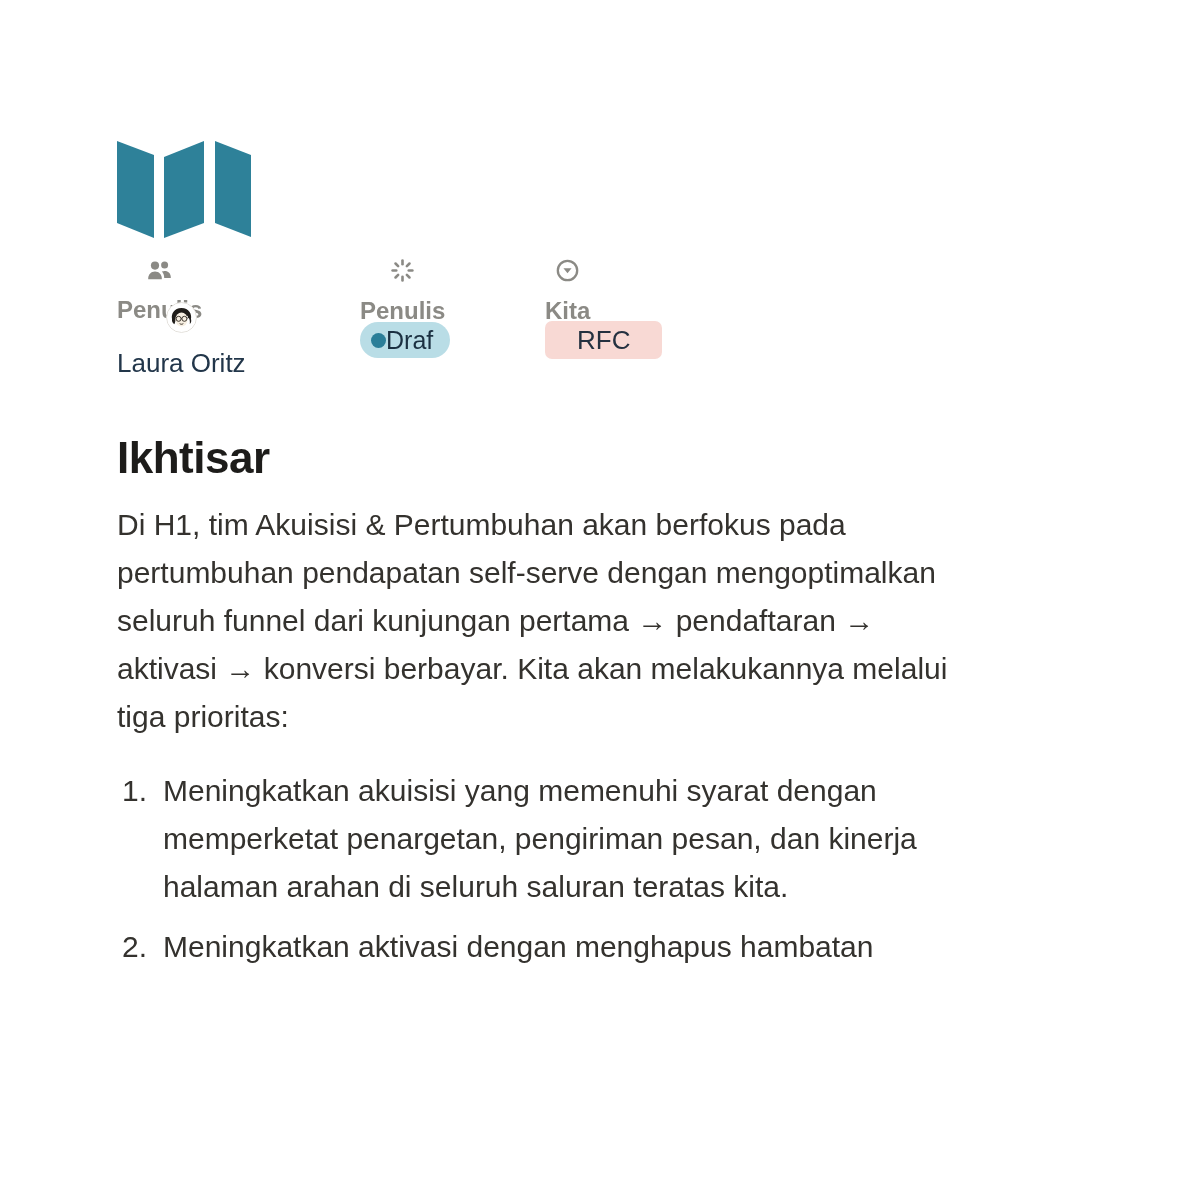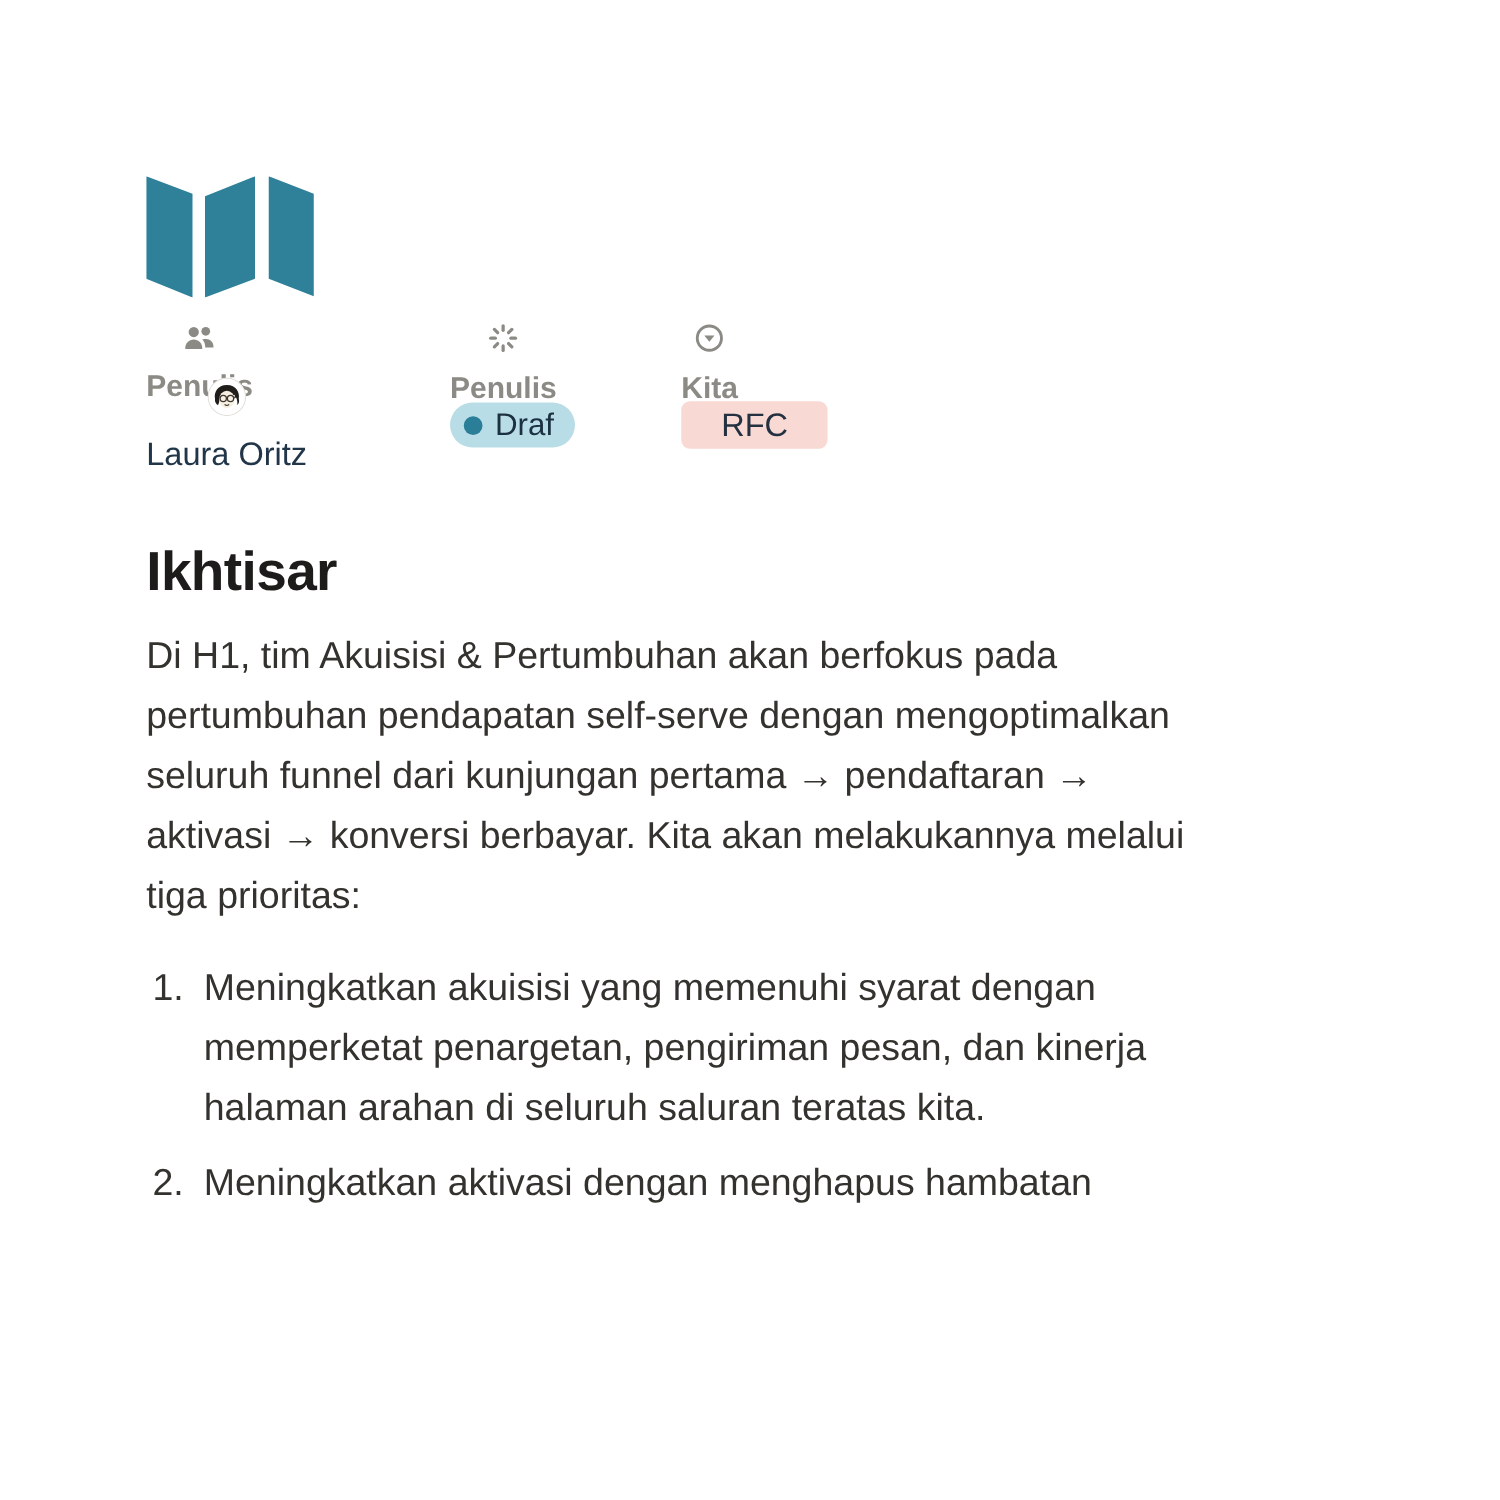--- a/index.html
+++ b/index.html
@@ -30,21 +30,21 @@
   .prop-col-1 { width: 243px; display: flex; align-items: center; }
   .prop-col-2 { width: 185px; display: flex; align-items: center; }
   .prop-col-3 { display: flex; align-items: center; }
   .prop-label { display: flex; align-items: center; gap: 14px; color: #8b8a85; font-size: 24px; font-weight: 600; cursor: pointer; flex-direction: column; }
   .prop-label svg { flex: 0 0 auto; }
   .author-value { display: flex; align-items: center; gap: 15px; cursor: pointer; flex-direction: column; }
   .author-name { font-size: 26px; font-weight: 500; color: #22364a; }
   .avatar { width: 31px; height: 31px; border-radius: 50%; display: block; }
 
   .status-pill {
-    display: inline-flex; align-items: center; gap: 10px;
+    display: inline-flex; align-items: center; 
     background: #b9dde6; border-radius: 18px; height: 36px;
     padding: 0 17px 0 11px; cursor: pointer;
   }
   .status-dot { width: 15px; height: 15px; border-radius: 50%; background: #2b7e98; }
   .status-text { font-size: 25px; font-weight: 500; color: #1b3041; }
 
   .type-badge {
     display: inline-flex; align-items: center;
     background: #f8d9d4; border-radius: 7px; height: 38px;
     padding: 0 32px; cursor: pointer;

